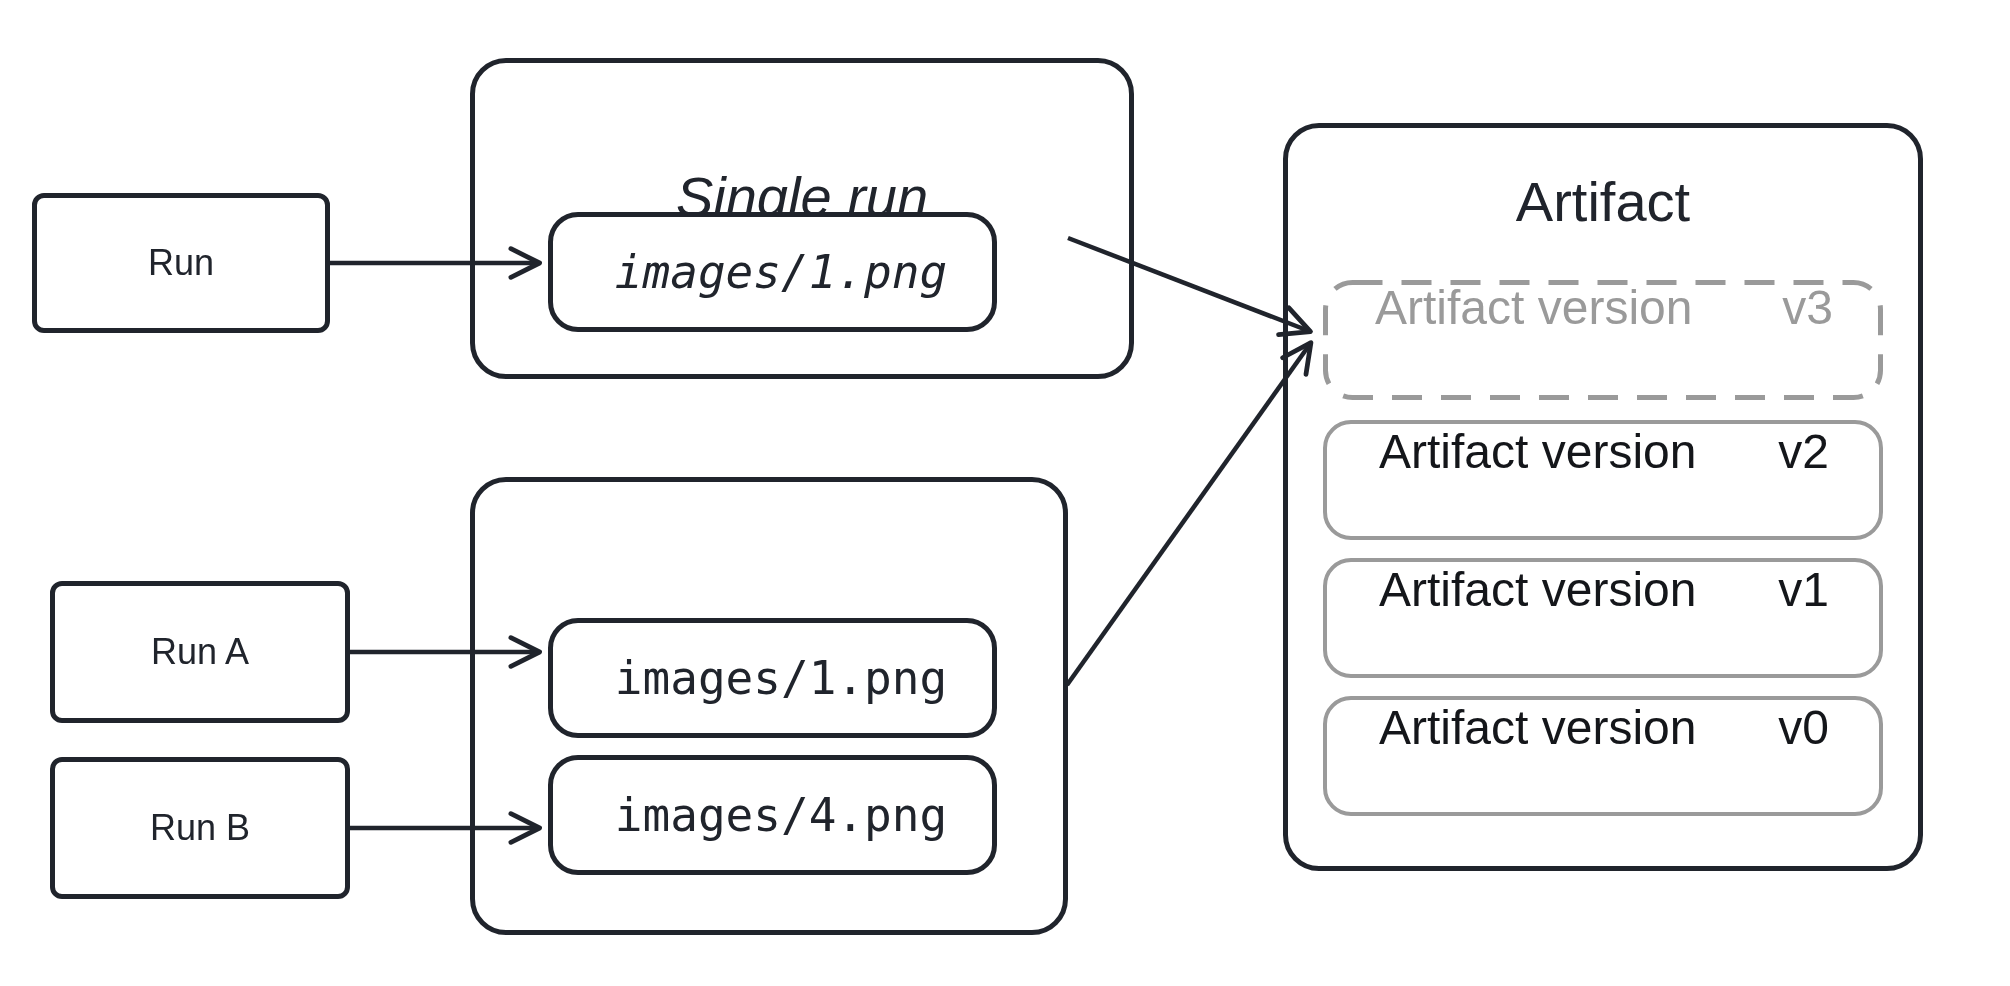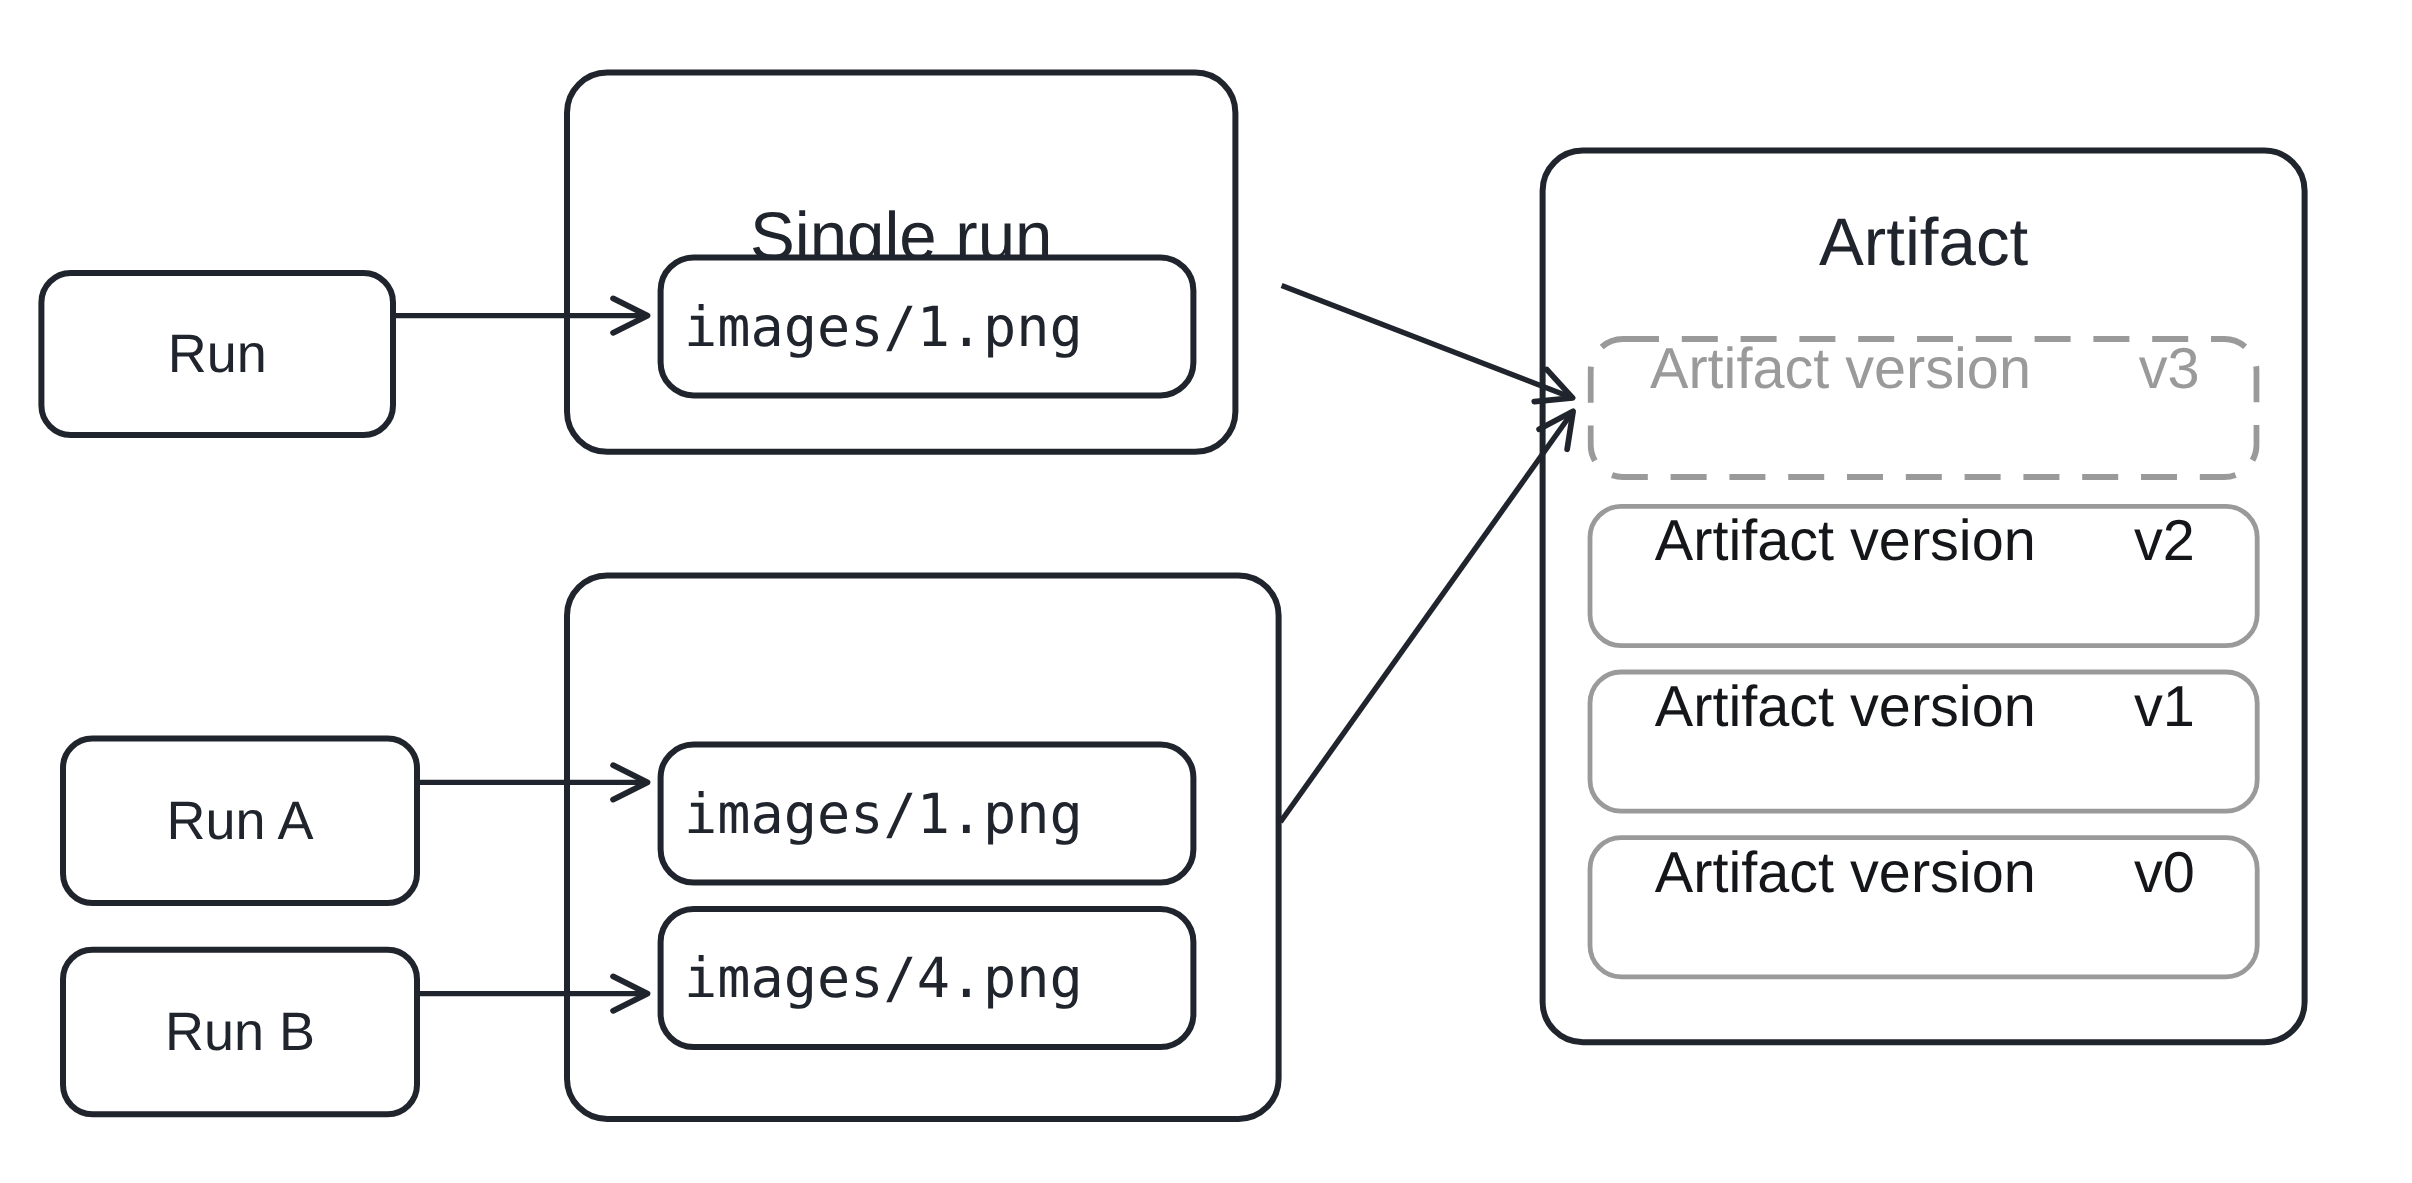--- a/index.html
+++ b/index.html
@@ -1,36 +1,35 @@
 <!DOCTYPE html>
 <html><head>
 <meta charset="utf-8">
 <style>
   html,body{margin:0;padding:0;background:#ffffff;}
   .canvas{
     position:relative;width:2010px;height:986px;background:#ffffff;
     font-family:"Liberation Sans",sans-serif;color:#20242c;overflow:hidden;
   }
   .node{
-    position:absolute;border:5px solid #20242c;border-radius:27px;background:#ffffff;
+    position:absolute;border:5px solid #20242c;border-radius:12px;background:#ffffff;
     display:flex;align-items:center;justify-content:center;box-sizing:border-box;
-    font-size:45px;
-    margin-top:32px;
+    font-size:36px;
   }
   .group{
     position:absolute;border:5px solid #20242c;border-radius:36px;background:#ffffff;
     box-sizing:border-box;
   }
   .group-title{
     position:absolute;left:0;right:0;text-align:center;
     font-size:56px;line-height:1.1;color:#20242c;white-space:nowrap;
   }
   .file-node{
     position:absolute;border:5px solid #20242c;border-radius:30px;background:#ffffff;
-    display:flex;align-items:center;box-sizing:border-box;
+    display:flex;align-items:center;justify-content:center;box-sizing:border-box;
     font-family:"DejaVu Sans Mono",monospace;font-size:46px;color:#20242c;white-space:nowrap;padding-left:17px;
   }
   .version-row{
     position:absolute;left:35px;width:560px;height:120px;
     display:flex;align-items:flex-start;justify-content:space-between;
     padding:0 50px 0 52px;box-sizing:border-box;
     font-size:48px;border-radius:28px;background:#ffffff;
   }
   .version-row.solid{border:4px solid #9a9a9a;color:#14161a;}
   .version-row.pending{border:none;color:#9a9a9a;}
@@ -48,21 +47,21 @@
   </div>
 
   <div class="node" style="left:50px;top:757px;width:300px;height:142px;">
     <span>Run B</span>
   </div>
 
   <div class="node" style="left:50px;top:581px;width:300px;height:142px;">
     <span>Run A</span>
   </div>
 
-  <div class="group" style="left:470px;top:58px;width:562px;height:321px;">
+  <div class="group" style="left:470px;top:58px;width:664px;height:321px;font-style:italic;">
     <div class="group-title" style="top:103px;">Single run</div>
     <div class="file-node" style="left:73px;top:149px;width:449px;height:120px;">
       <span>images/1.png</span>
     </div>
   </div>
 
   <div class="group" style="left:470px;top:477px;width:598px;height:458px;">
 
     <div class="file-node" style="left:73px;top:136px;width:449px;height:120px;">
       <span>images/1.png</span>

